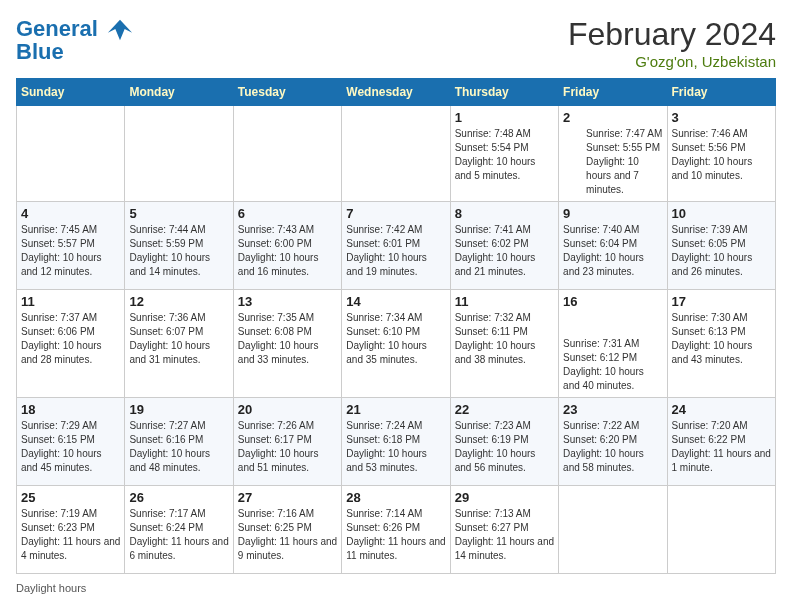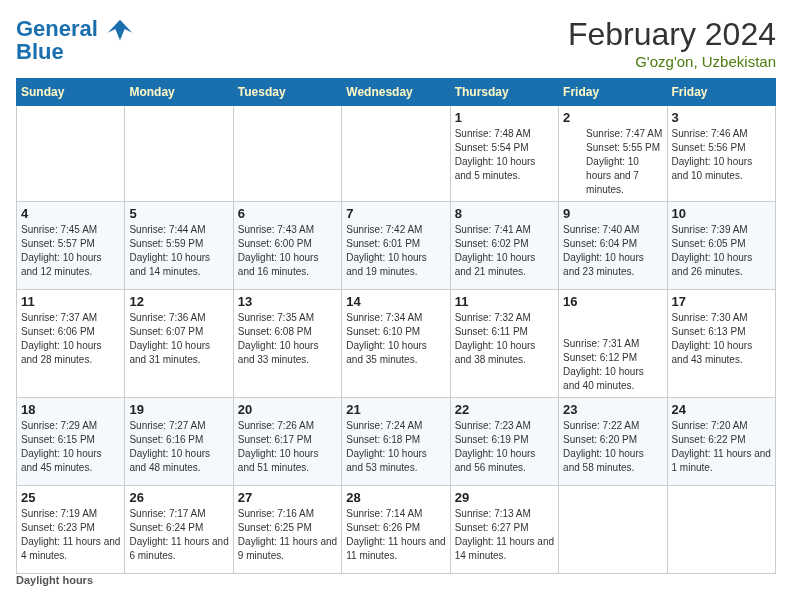--- a/index.html
+++ b/index.html
@@ -310,13 +310,13 @@
           <div class="day-info" style="white-space: pre-line;">Sunrise: 7:13 AM
 Sunset: 6:27 PM
 Daylight: 11 hours and 14 minutes.</div>
         </td>
         <td class="empty-cell"></td>
         <td class="empty-cell"></td>
       </tr>
     </tbody>
 </table>
 
-<div style="margin-top:0; font-size:11px; color:#555;font-weight:bold;">Daylight hours</div>
+<div style="margin-top:8px; font-size:11px; color:#555;">Daylight hours</div>
 
 </body></html>

